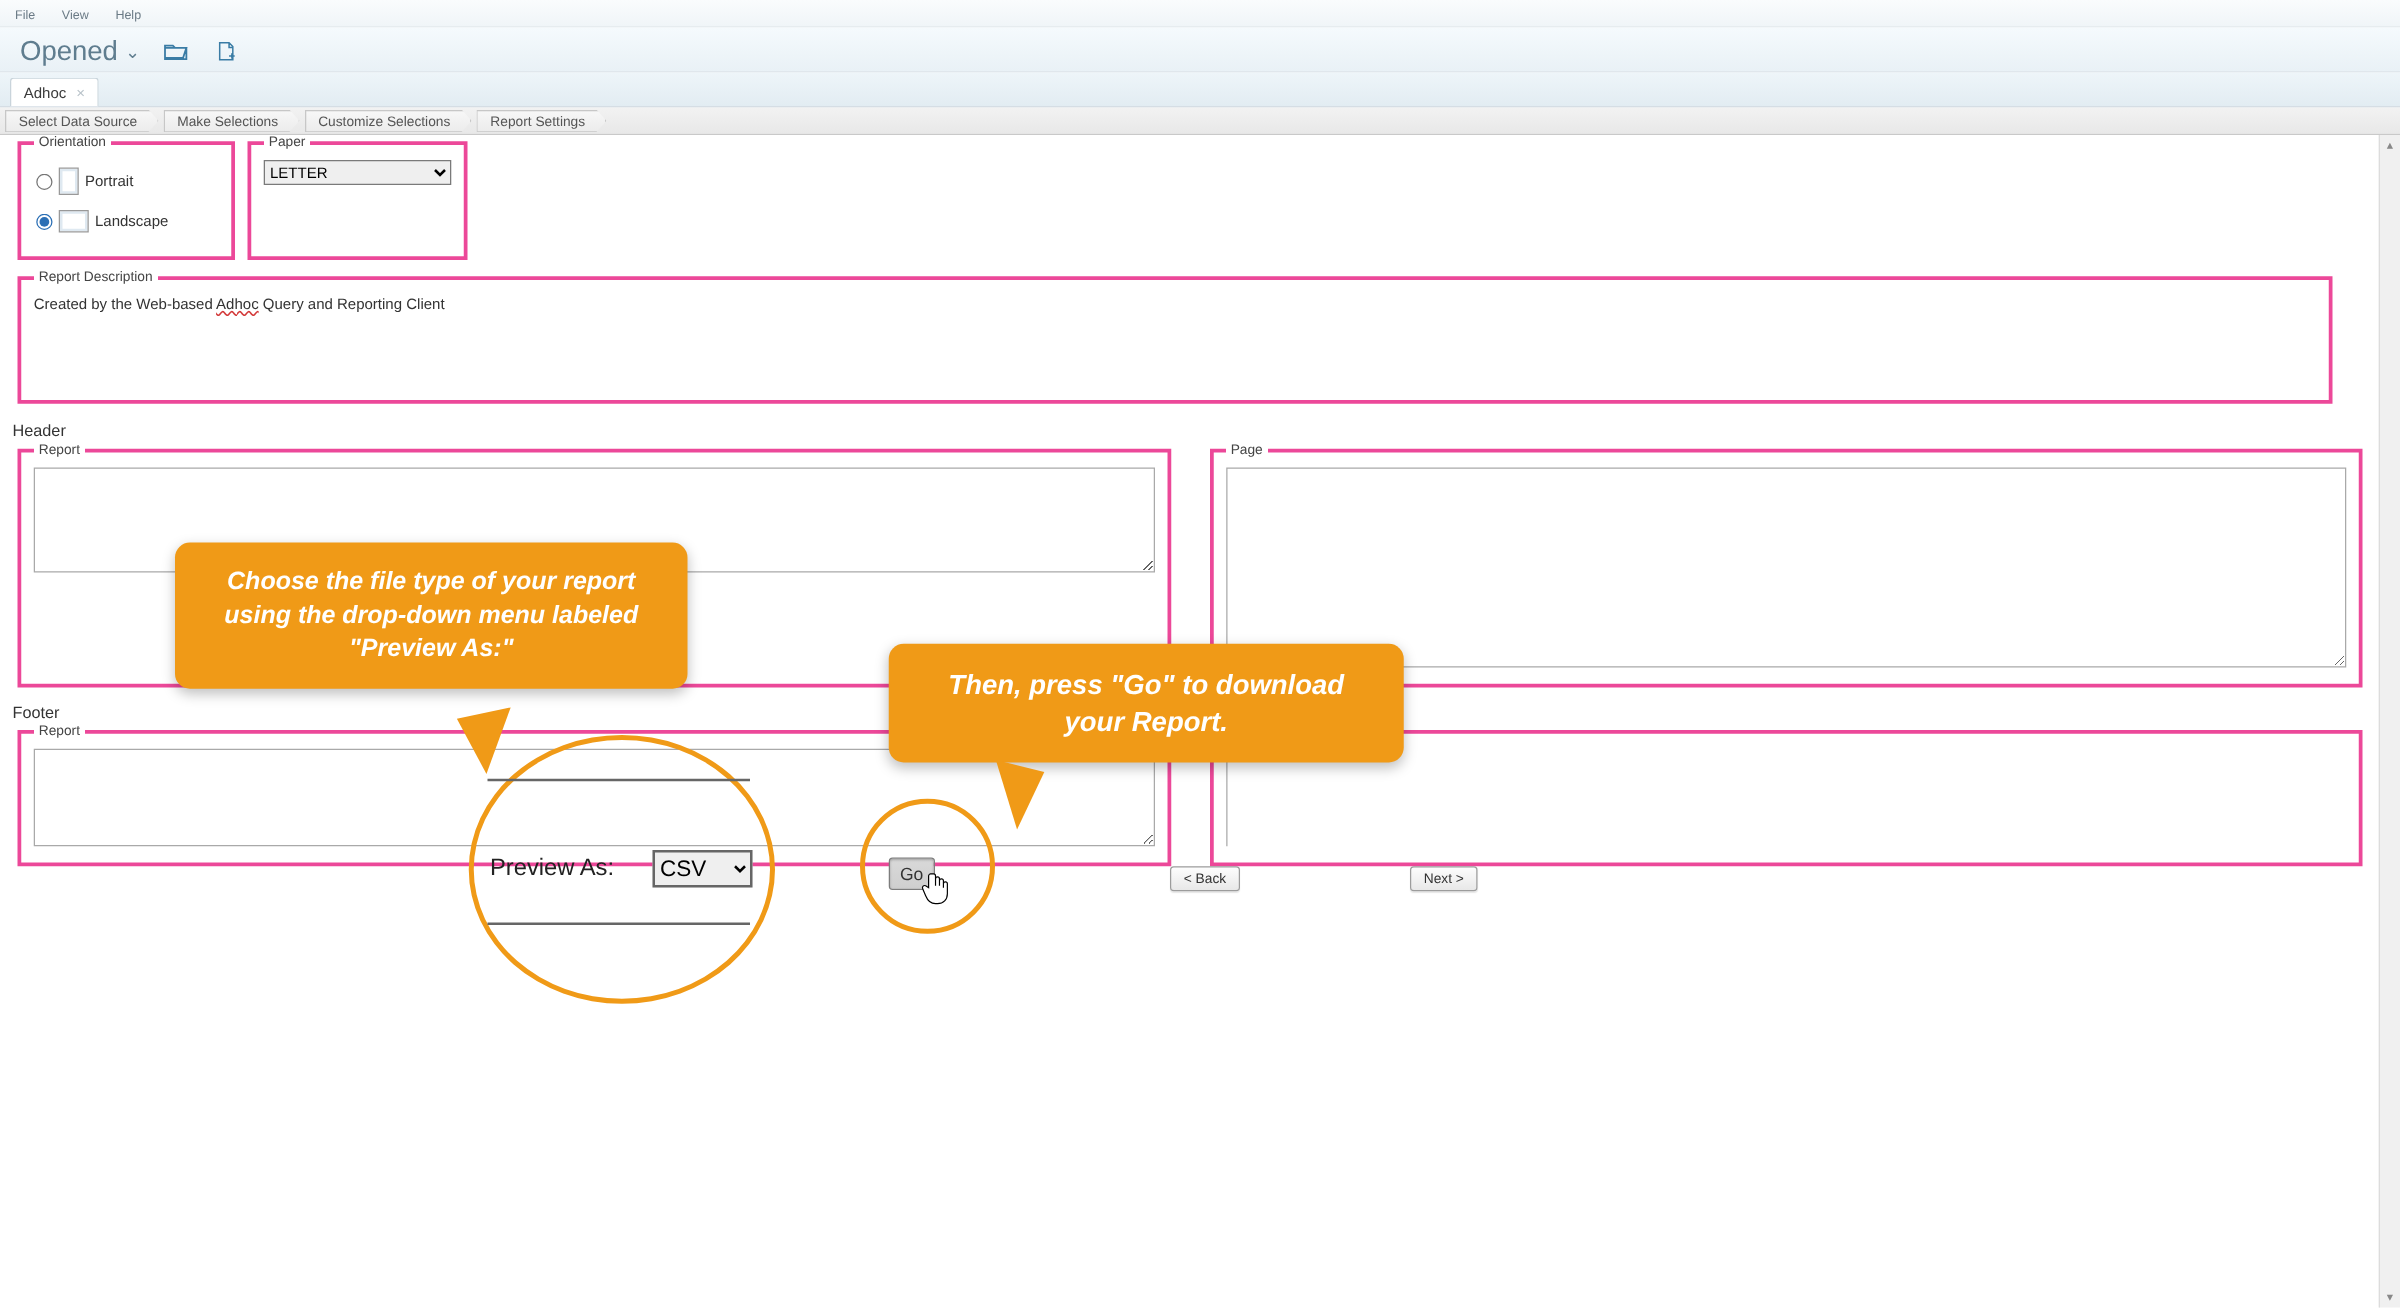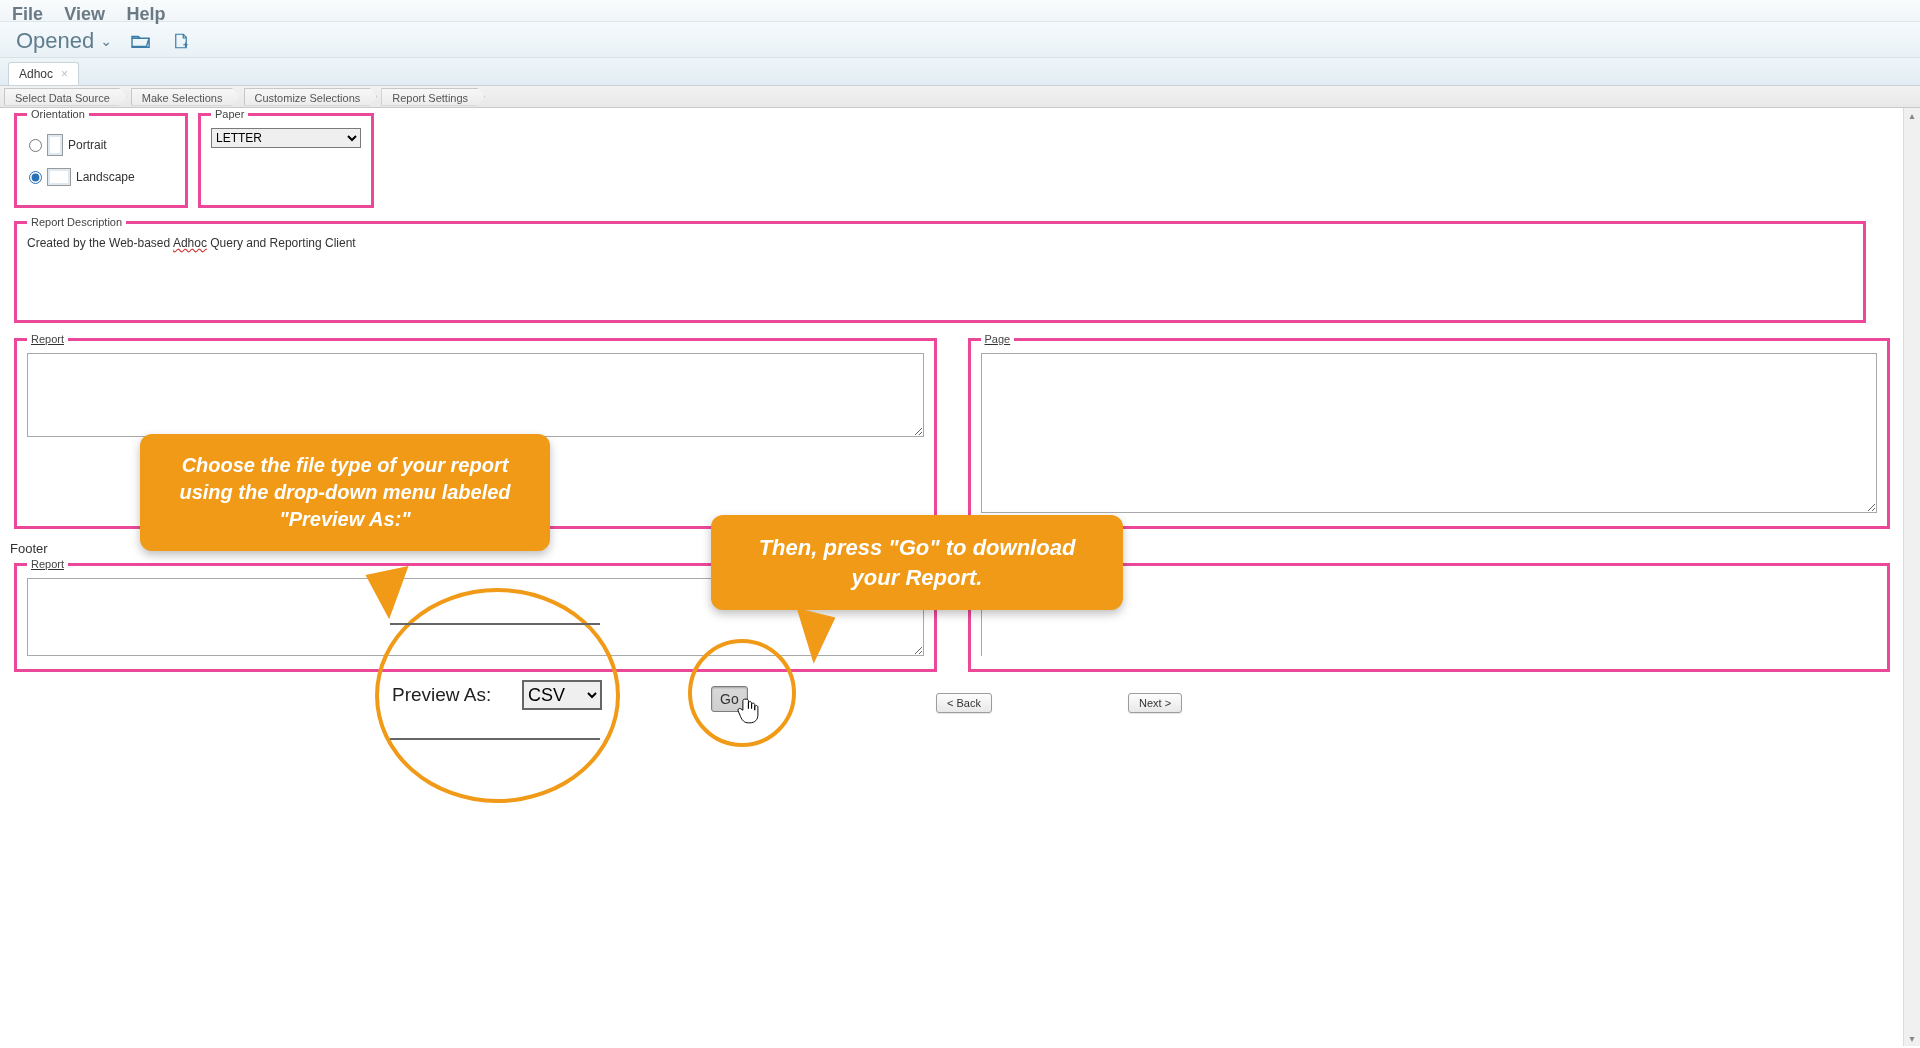--- a/index.html
+++ b/index.html
@@ -12,21 +12,21 @@
   color: #333;
   overflow: hidden;
   position: relative;
 }
 .menubar {
   height: 22px;
   padding: 4px 12px;
   background: linear-gradient(#fafcfd, #f0f5f8);
   border-bottom: 1px solid #e0e6ea;
 }
-.menubar span { margin-right: 18px; color: #6a7a85; font-size: 18px; cursor: default; font-weight: bold; }
+.menubar span { margin-right: 18px; color: #6a7a85; font-size: 10px; cursor: default; }
 .toolbar {
   height: 36px;
   padding: 2px 10px 0 16px;
   background: linear-gradient(#f5fafd, #e9f1f6);
   border-bottom: 1px solid #d7e0e6;
   display: flex;
   align-items: center;
   gap: 18px;
 }
 .opened-dd {
@@ -118,21 +118,21 @@
 .fs-desc { width: calc(100% - 48px); }
 textarea.ta {
   width: 100%;
   border: 1px solid #a9a9a9;
   font-family: "Courier New", monospace;
   font-size: 12px;
   padding: 2px 4px;
   resize: both;
 }
 .ta-desc { height: 74px; }
-.two-col { display:flex; gap: 31px; margin: 0 10px 0 14px; text-decoration: underline; }
+.two-col { display:flex; gap: 31px; margin: 0 10px 0 14px; }
 .two-col fieldset.fs { margin: 0; flex: 1; }
 .ta-report-h { height: 84px; width: 100%; font-family: Arial; resize: both; }
 .ta-page-h { height: 160px; width: 100%; font-family: Arial; resize: both; }
 .ta-report-f { height: 78px; width: 100%; font-family: Arial; resize: both; }
 
 .btn {
   background: linear-gradient(#fdfdfd,#e8e8e8);
   border:1px solid #9c9c9c;
   border-radius:3px;
   padding: 3px 10px;
@@ -268,20 +268,21 @@
         <option>LETTER</option>
       </select>
     </fieldset>
   </div>
 
   <fieldset class="fs fs-desc">
     <legend>Report Description</legend>
     <div class="ta ta-desc" style="overflow:auto; white-space:pre;"><span>Created by the Web-based </span><span class="underline-red">Adhoc</span><span> Query and Reporting Client</span></div>
   </fieldset>
 
+  <div class="section-title">Header</div>
   <div class="two-col">
     <fieldset class="fs">
       <legend>Report</legend>
       <textarea class="ta ta-report-h" style=""></textarea>
       <div style="height:70px"></div>
     </fieldset>
     <fieldset class="fs">
       <legend>Page</legend>
       <textarea class="ta ta-page-h" style=""></textarea>
     </fieldset>

